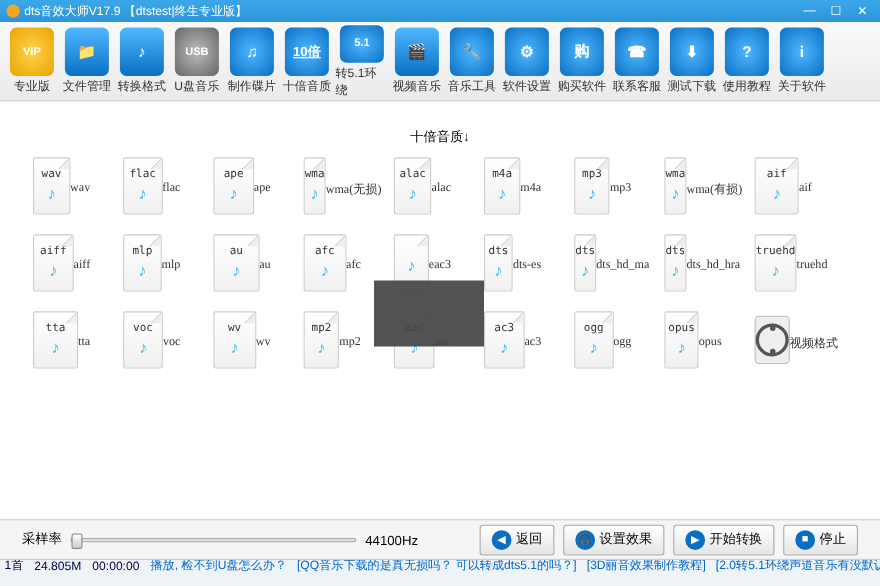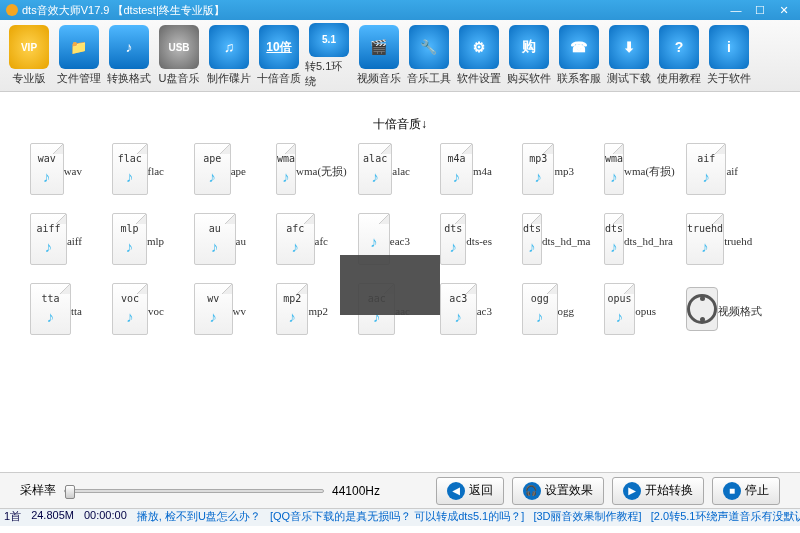--- a/index.html
+++ b/index.html
@@ -31,21 +31,21 @@
 .reel{width:30px;height:30px;border:3px solid #555;border-radius:50%;position:relative}
 .reel::before,.reel::after{content:"";position:absolute;background:#555;border-radius:50%}
 .reel::before{width:5px;height:5px;top:-1px;left:10px}
 .reel::after{width:5px;height:5px;bottom:-1px;left:10px}
 .bottombar{height:36px;border-top:1px solid #ccc;background:#f5f5f5;display:flex;align-items:center;padding:0 20px;gap:8px}
 .slider-lbl{font-size:12px}
 .slider{flex:0 0 260px;height:4px;background:#ddd;border:1px solid #aaa;border-radius:2px;position:relative}
 .slider-thumb{position:absolute;left:0;top:-5px;width:10px;height:14px;background:linear-gradient(#fff,#ccc);border:1px solid #888;border-radius:2px}
 .btn{display:flex;align-items:center;gap:4px;background:linear-gradient(#fff,#e5e5e5);border:1px solid #aaa;border-radius:3px;padding:4px 10px;font-size:12px;cursor:pointer}
 .btn .bicon{width:18px;height:18px;background:#0a6fc2;border-radius:50%;display:flex;align-items:center;justify-content:center;color:#fff;font-size:10px}
-.statusbar{height:18px;background:#eef3f7;border-top:1px solid #ccc;display:flex;align-items:flex-start;font-size:11px;padding:0 4px;gap:10px;color:#004;white-space:nowrap;overflow:hidden}
+.statusbar{height:18px;background:#eef3f7;border-top:1px solid #ccc;display:flex;align-items:flex-end;font-size:11px;padding:12px 4px;gap:10px;color:#004;white-space:nowrap;overflow:hidden}
 .statusbar .link{color:#0066cc}
 </style>
 </head>
 <body>
 
 <div class="titlebar">
   <span class="win-icon"></span>
   <span class="title">dts音效大师V17.9 【dtstest|终生专业版】</span>
   <div class="win-btns">
     <div class="win-btn">—</div>

